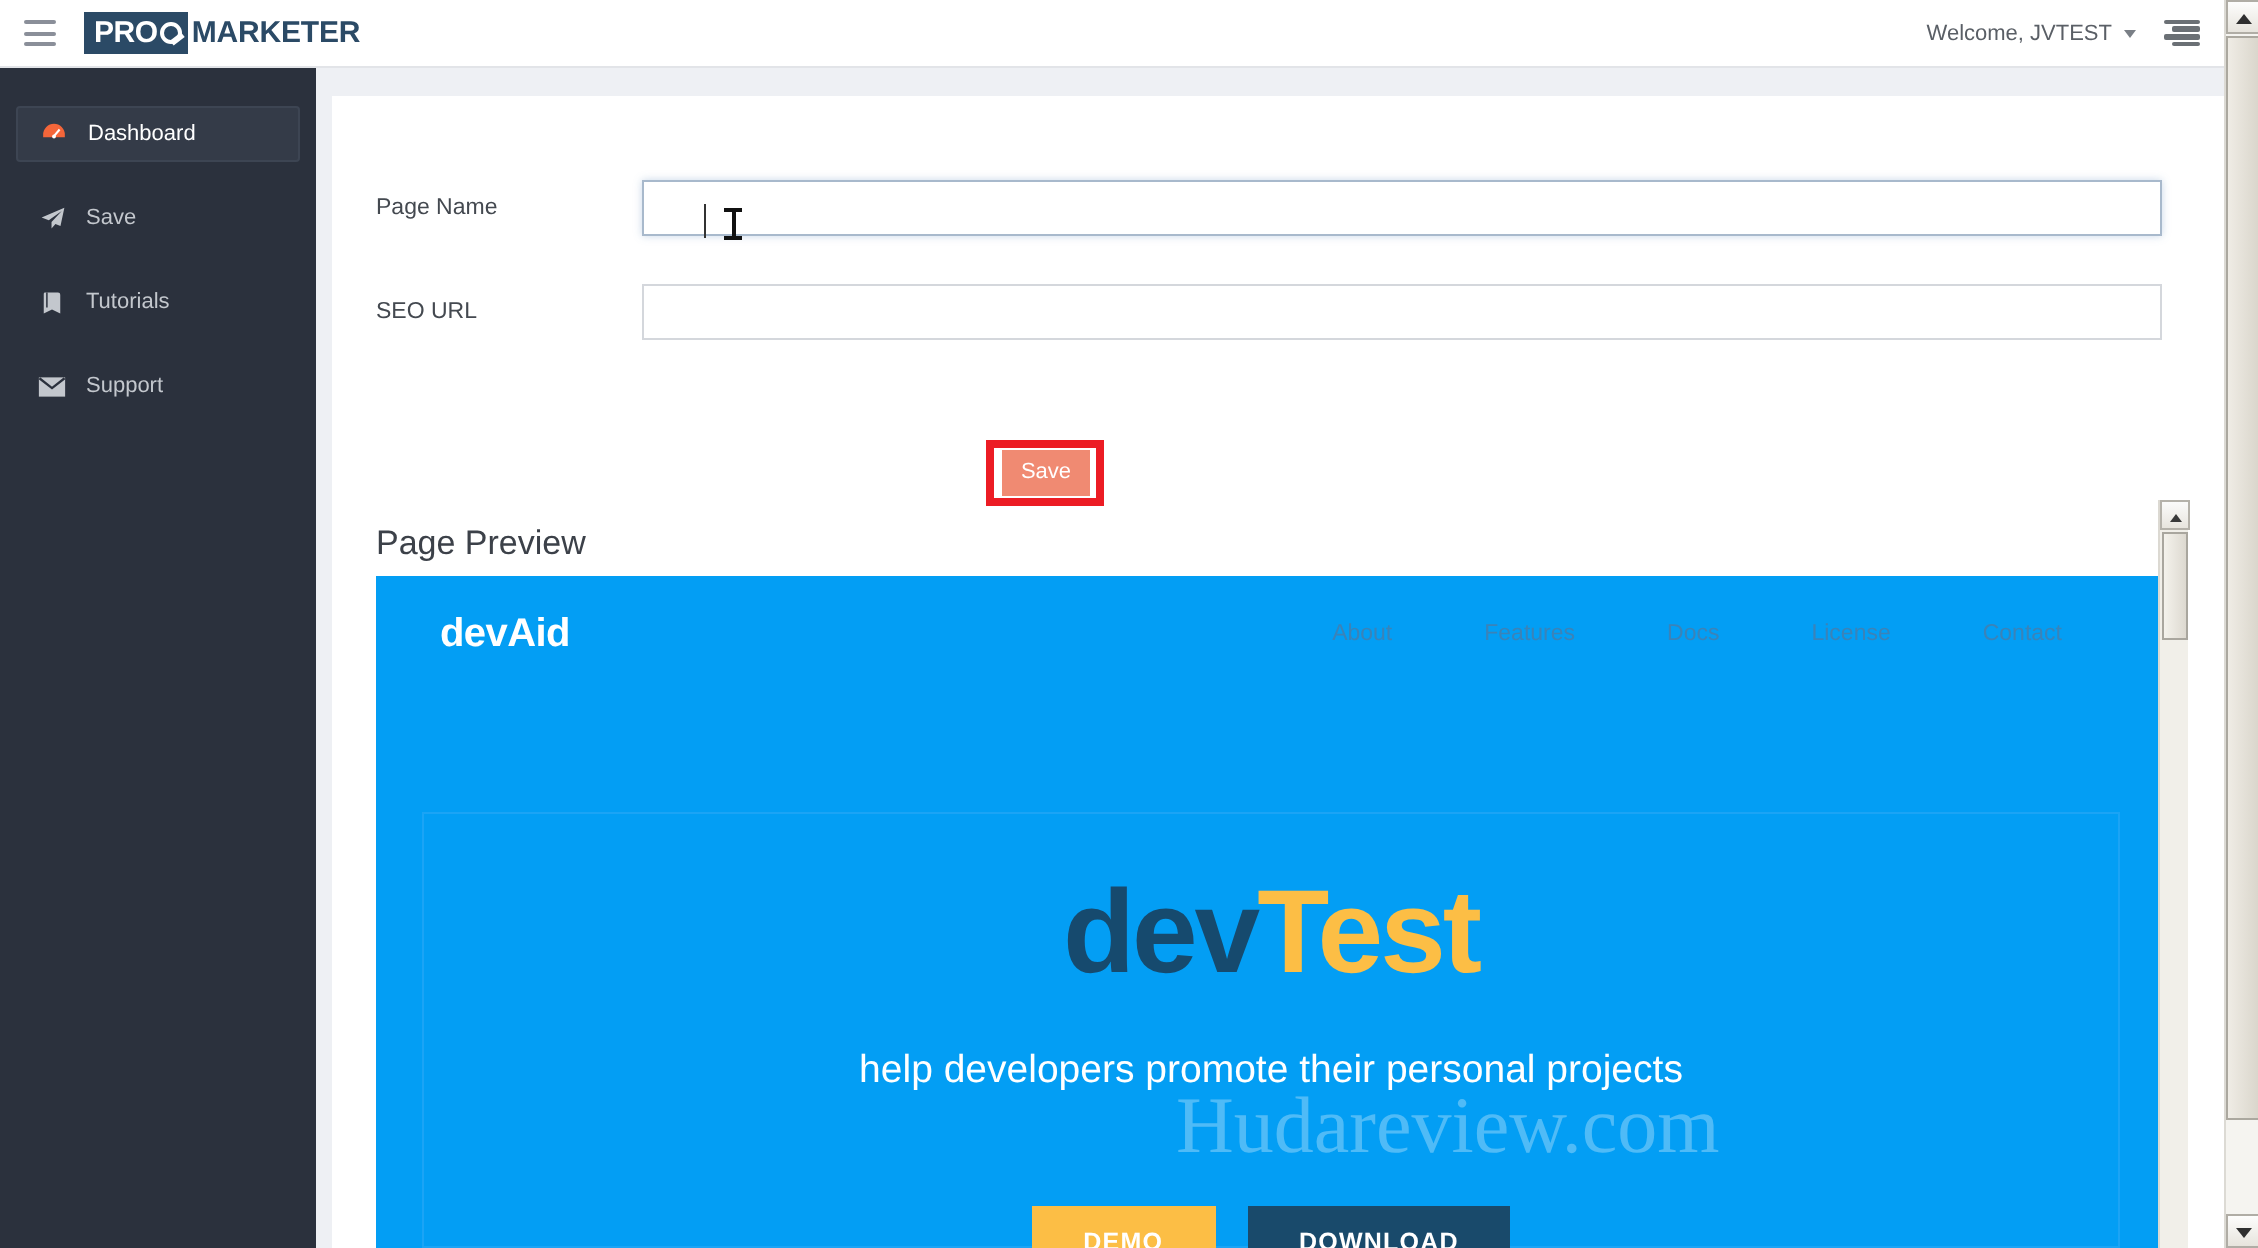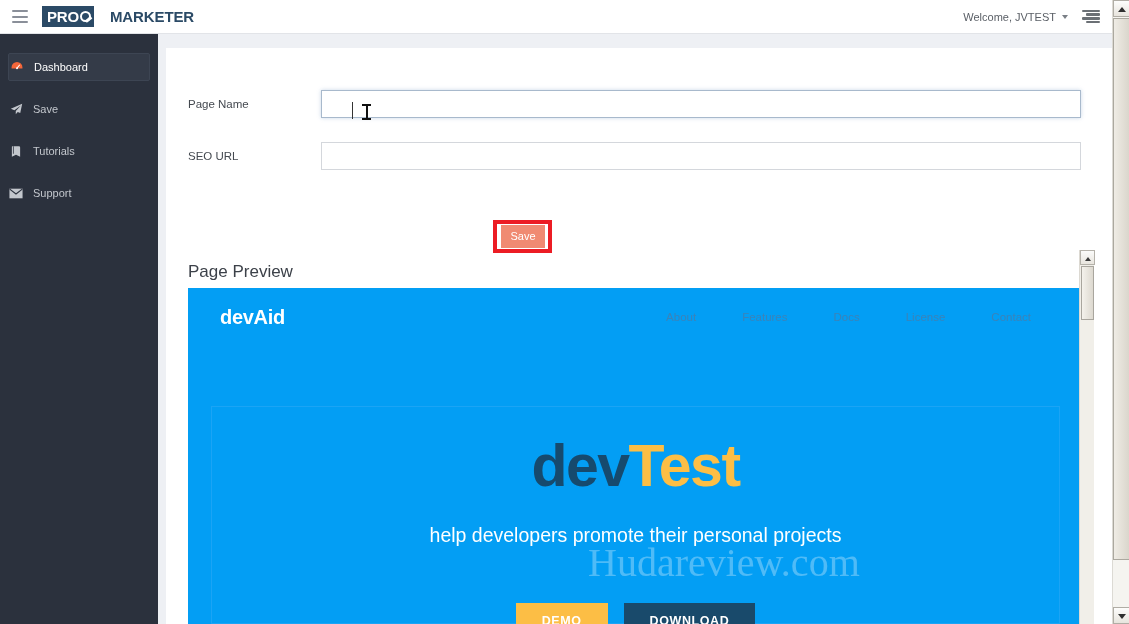--- a/index.html
+++ b/index.html
@@ -35,21 +35,21 @@
     display: inline-block; width: 11px; height: 11px; margin-left: 1px;
     border: 2.5px solid #ffffff; border-radius: 50%;
     position: relative;
   }
   .brand-ring::after {
     content:""; position:absolute; width: 7px; height: 2.5px; background:#ffffff;
     transform: rotate(-38deg); right: -3px; top: 5px;
   }
   .brand-rest {
     color: #2b4a66; font-weight: bold; font-size: 15px; letter-spacing: -0.1px;
-    margin-left: 16px; line-height: 21px;
+    margin-left: 2px; line-height: 21px;
   }
 
   .topbar-right {
     margin-left: auto; display: flex; align-items: center; height: 34px;
   }
   .welcome {
     font-size: 11px; color: #5a5f66; padding-right: 6px; white-space: nowrap;
   }
   .caret-down {
     width: 0; height: 0; border-left: 3px solid transparent; border-right: 3px solid transparent;
@@ -66,21 +66,21 @@
   .list-icon span:nth-child(3){ width: 100%; }
   .list-icon span:nth-child(4){ width: 78%; align-self:flex-end; }
 
   
   .sidebar {
     position: absolute; top: 34px; left: 0; width: 158px; height: 590px;
     background: #2b313d;
   }
   .nav-item {
     display: flex; align-items: center; height: 28px;
-    margin: 0 8px; padding-left: 0; color: #c3c7cd; font-size: 11px;
+    margin: 0 8px; padding-left: 10px; color: #c3c7cd; font-size: 11px;
     cursor: pointer; border-radius: 2px;
   }
   .nav-item.first { margin-top: 19px; }
   .nav-item.active {
     background: #343b48; border: 1px solid #3d4553; color: #ffffff;
   }
   .nav-gap { height: 14px; }
   .nav-icon {
     width: 16px; margin-right: 9px; display:flex; align-items:center; justify-content:center;
     flex: 0 0 16px;

